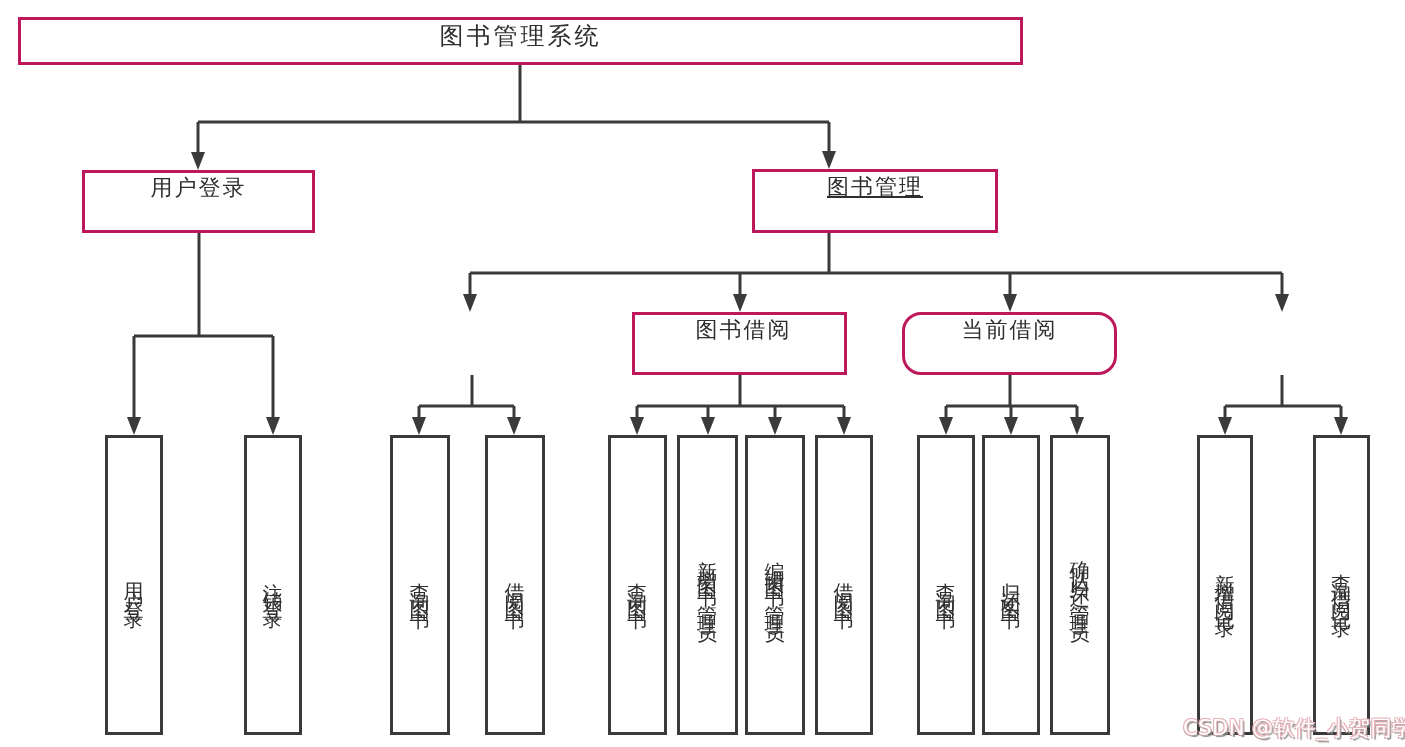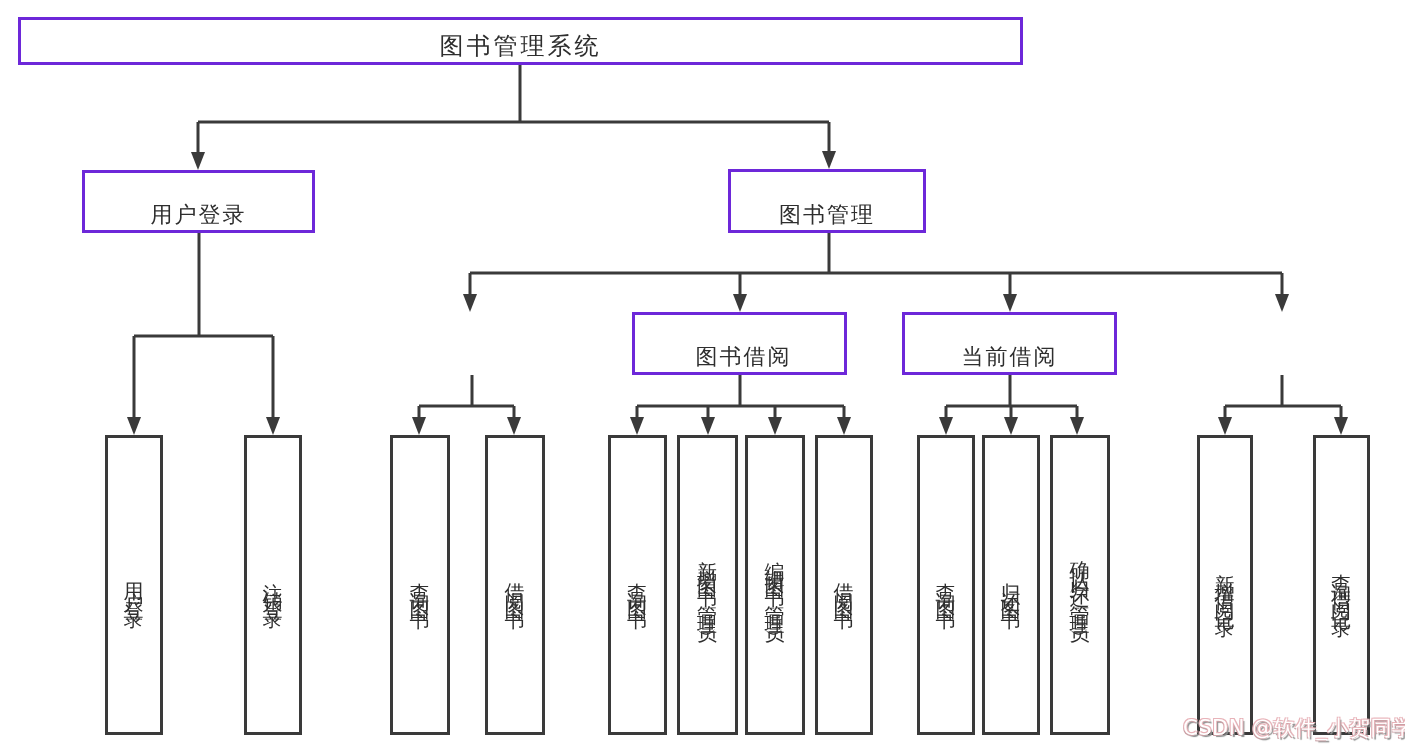--- a/index.html
+++ b/index.html
@@ -2,30 +2,30 @@
 <html><head>
 <meta charset="utf-8">
 <style>
   html,body{margin:0;padding:0;background:#ffffff;}
   .stage{
     position:relative;width:1405px;height:747px;background:#ffffff;
     font-family:"DejaVu Sans","Liberation Sans",sans-serif;color:#2e2e2e;overflow:hidden;
   }
   .wires{position:absolute;left:0;top:0;width:1405px;height:747px;}
   .node{
-    position:absolute;box-sizing:border-box;border:3px solid #6d28d9;background:#ffffff;
-    display:flex;align-items:flex-end;justify-content:center;
+    position:absolute;box-sizing:border-box;border:3px solid #be185d;background:#ffffff;
+    display:flex;align-items:flex-start;justify-content:center;
     font-size:22px;letter-spacing:2px;white-space:nowrap;
   }
   #root{left:18px;top:17px;width:1005px;height:48px;font-size:24px;letter-spacing:3px;}
   #n-login{left:82px;top:170px;width:233px;height:63px;}
-  #n-mgmt{left:728px;top:169px;width:198px;height:64px;}
+  #n-mgmt{left:752px;top:169px;width:246px;height:64px;text-decoration:underline;}
   #n-new{left:363px;top:312px;width:222px;height:63px;}
   #n-borrow{left:632px;top:312px;width:215px;height:63px;padding-left:8px;}
-  #n-current{left:902px;top:312px;width:215px;height:63px;}
+  #n-current{left:902px;top:312px;width:215px;height:63px;border-radius:19px;}
   #n-record{left:1172px;top:312px;width:225px;height:63px;}
   .leaf{
     position:absolute;box-sizing:border-box;border:3px solid #3a3a3a;background:#ffffff;
     top:435px;height:300px;display:flex;align-items:center;justify-content:center;
   }
   .leaf span{
     writing-mode:vertical-rl;text-orientation:mixed;
     font-size:20px;letter-spacing:9px;line-height:1;white-space:nowrap;
   }
   #l1{left:105px;width:58px;}  #l2{left:244px;width:58px;}

